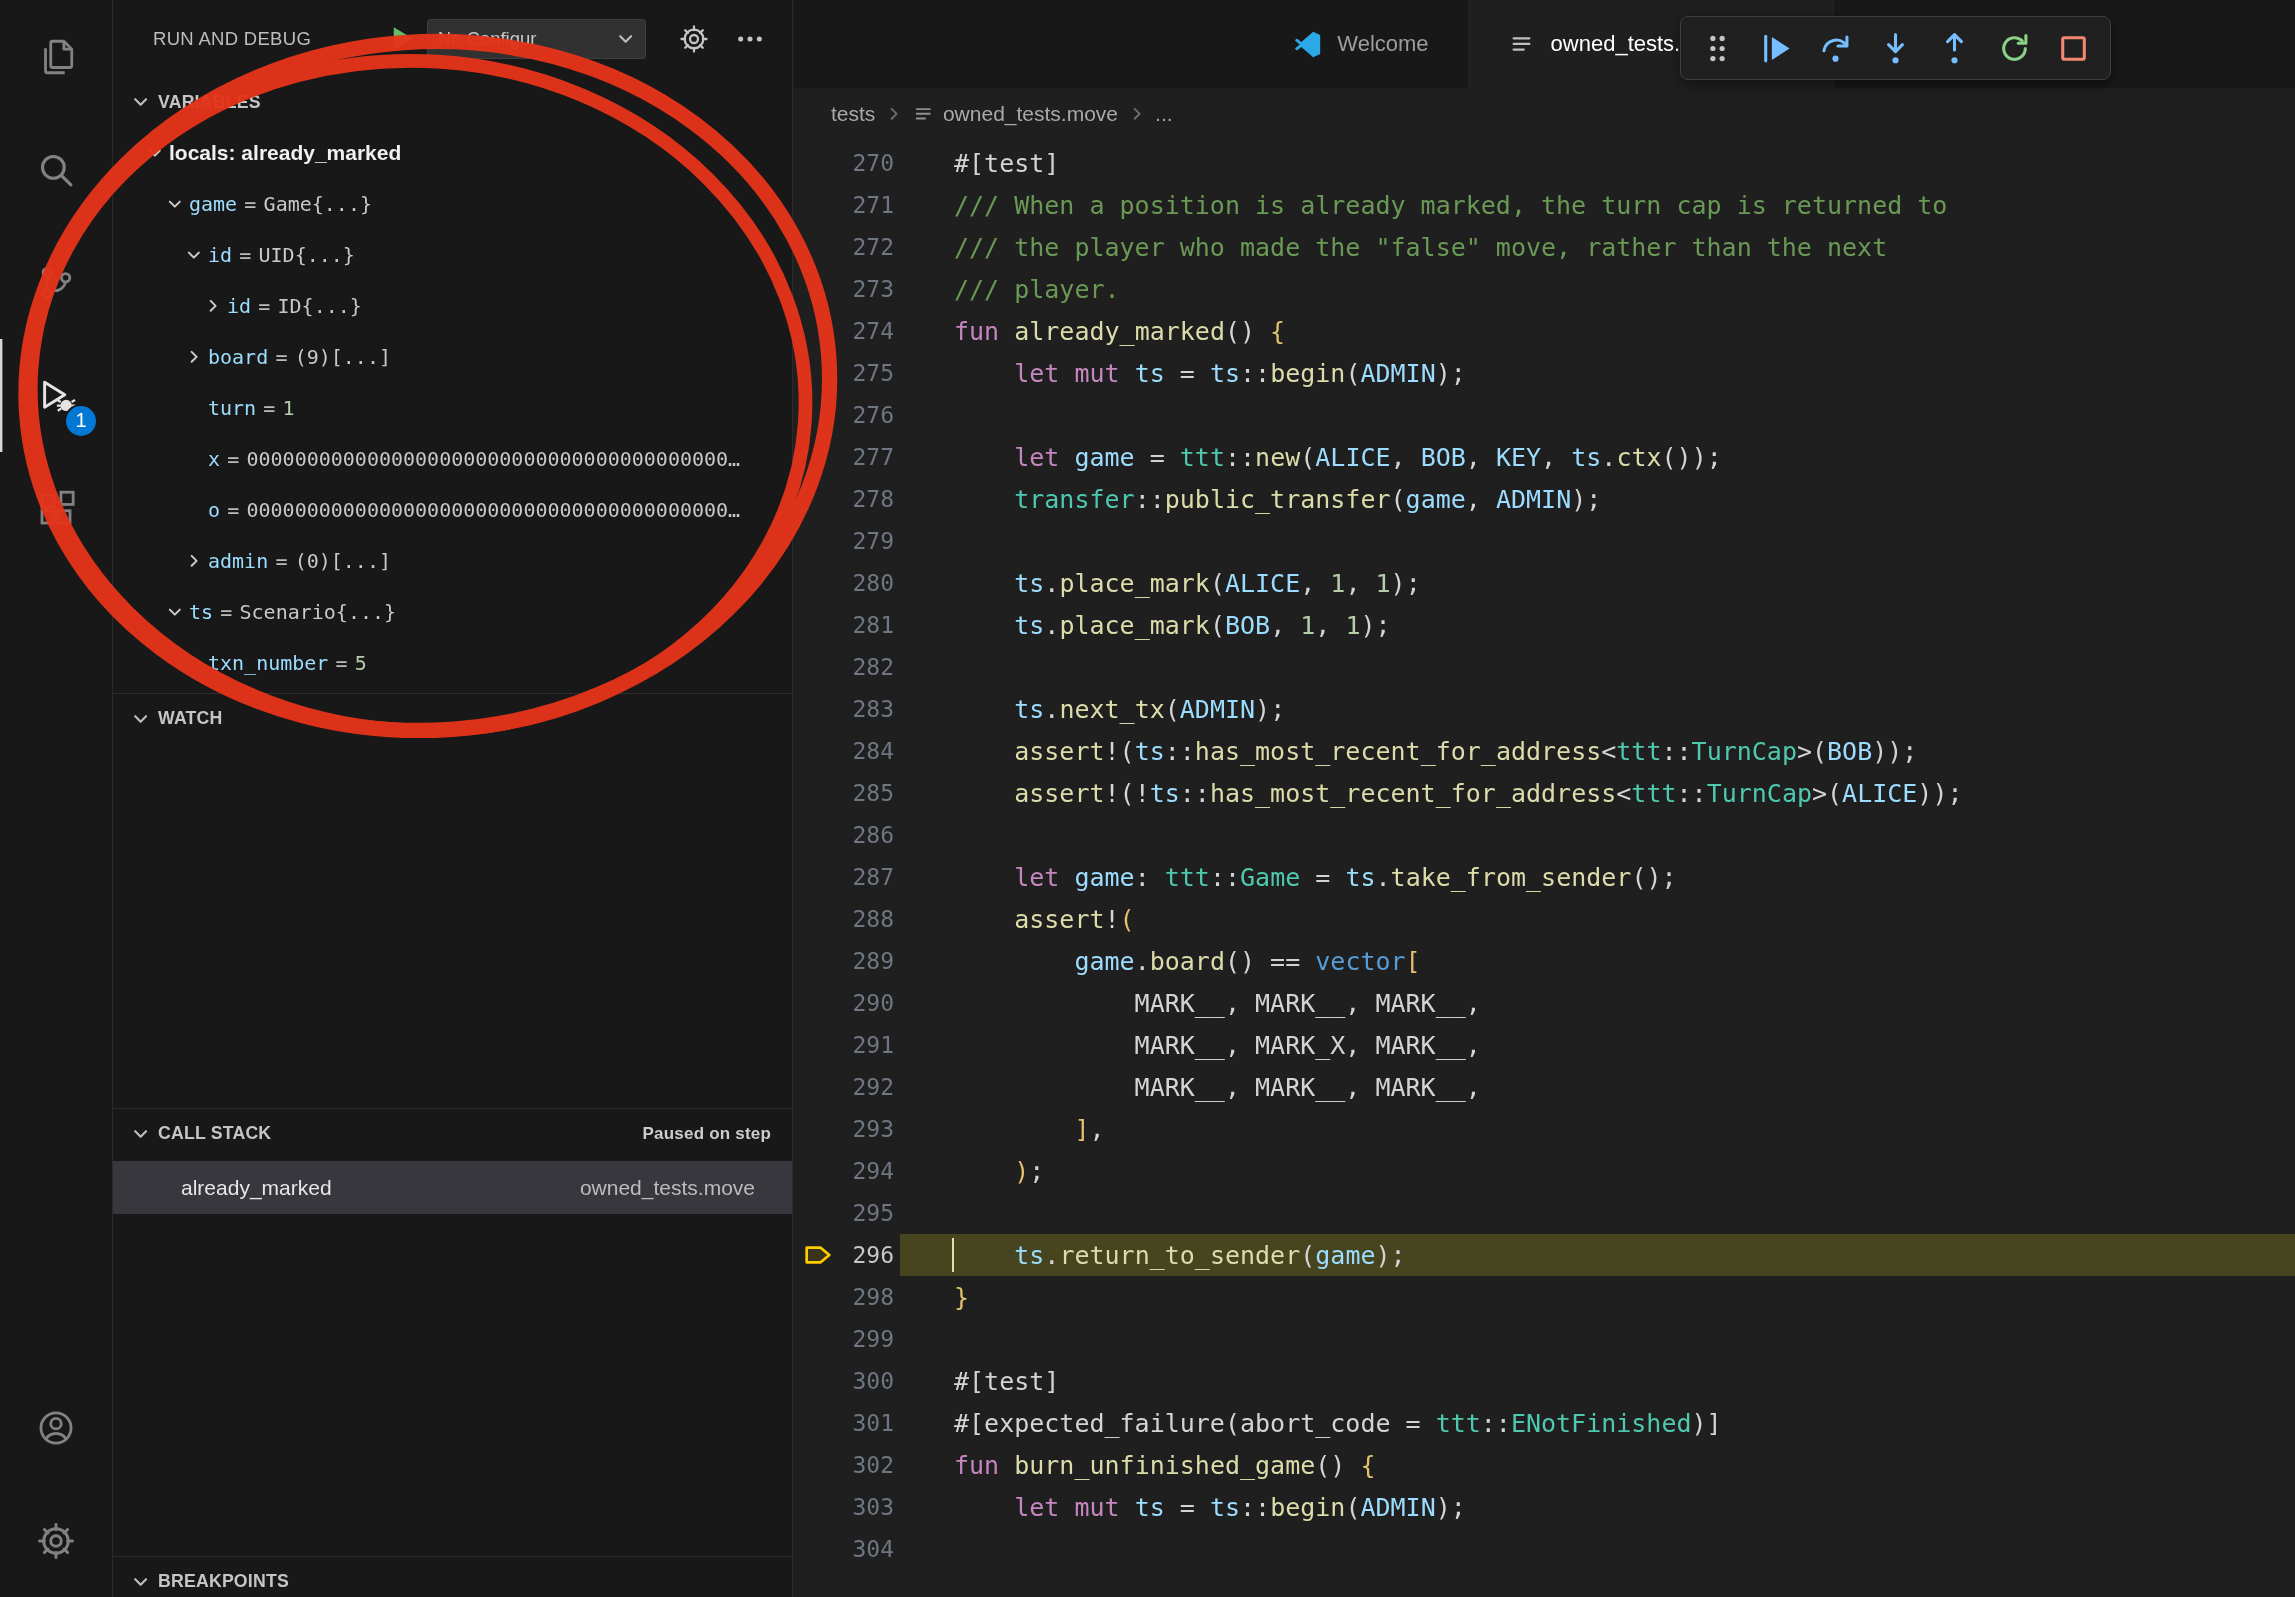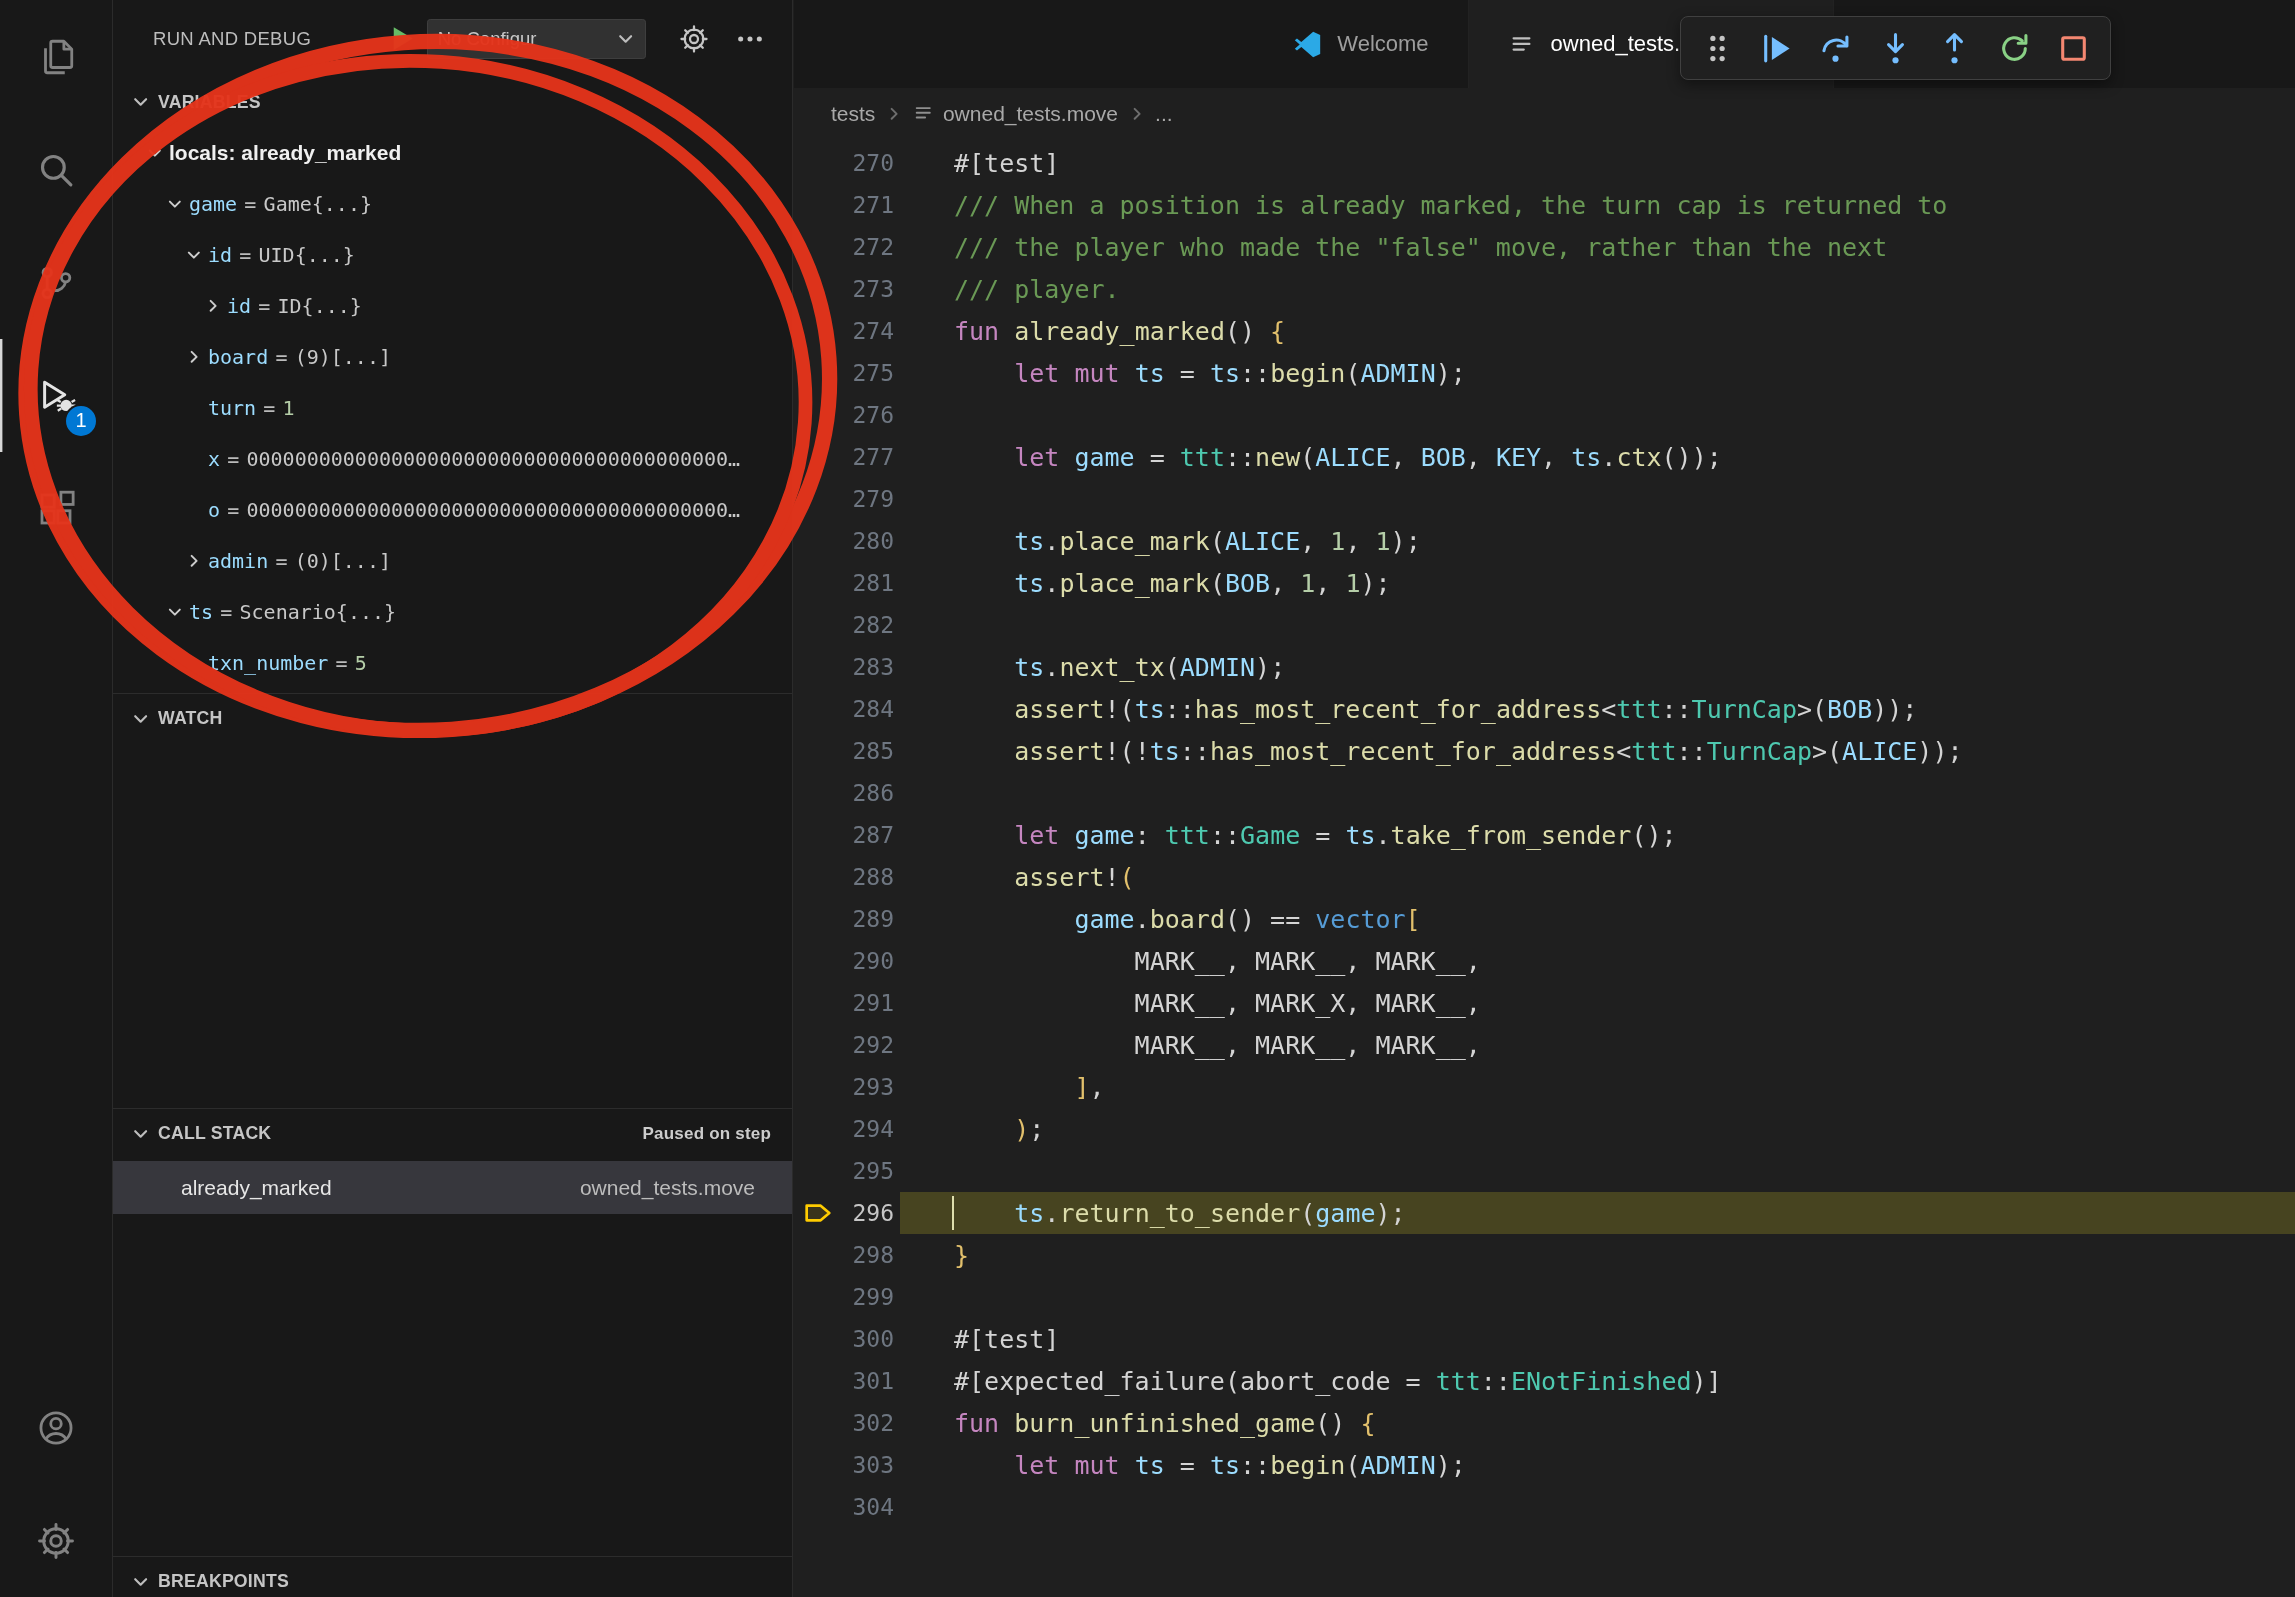--- a/index.html
+++ b/index.html
@@ -89,21 +89,21 @@
   .dt-btn .icon { display:inline-flex; }
   .dt-btn svg { width:37px; height:37px; }
   .c-blue { color:var(--debug-blue,#75beff); }
   .c-green { color:var(--debug-green,#89d185); }
   .c-red { color:var(--debug-red,#f48771); }
   .c-gray { color:#c5c5c5; }
 
   .breadcrumbs { position:absolute; top:88px; left:0; right:0; height:51px; background:#1f1f1f;
                  display:flex; align-items:center; padding-left:37px; gap:9.7px;
                  font-size:21px; color:#a9a9a9; }
-  .crumb { display:inline-flex; align-items:flex-start; gap:8px; }
+  .crumb { display:inline-flex; align-items:flex-end; gap:8px; }
   .crumb .icon { display:inline-flex; color:#8f8f8f; }
   .crumb .icon svg { width:22.5px; height:22.5px; }
   .crumb-sep { display:inline-flex; color:#6e6e6e; }
   .crumb-sep svg { width:17.7px; height:17.7px; }
 
   .code-area { position:absolute; top:142px; left:0; right:0; }
   .code-line { position:relative; height:42px; display:flex; align-items:center;
                font-family:"DejaVu Sans Mono",monospace; font-size:25px; }
   .ln-icon { width:47px; flex:0 0 47px; display:flex; justify-content:center; z-index:1; }
   .ln-icon svg { width:32px; height:32px; }
@@ -519,20 +519,25 @@
           <span class="ln-num">276</span>
           <span class="ln-text"></span>
         </div>
         <div class="code-line">
           <span class="ln-icon"></span>
           <span class="ln-num">277</span>
           <span class="ln-text"><span class="tk-pn">    </span><span class="tk-kw">let</span><span class="tk-pn"> </span><span class="tk-vr">game</span><span class="tk-pn"> = </span><span class="tk-md">ttt</span><span class="tk-pn">::</span><span class="tk-fn">new</span><span class="tk-pn">(</span><span class="tk-vr">ALICE</span><span class="tk-pn">, </span><span class="tk-vr">BOB</span><span class="tk-pn">, </span><span class="tk-vr">KEY</span><span class="tk-pn">, </span><span class="tk-vr">ts</span><span class="tk-pn">.</span><span class="tk-fn">ctx</span><span class="tk-pn">());</span></span>
         </div>
         <div class="code-line">
           <span class="ln-icon"></span>
+          <span class="ln-num">278</span>
+          <span class="ln-text"><span class="tk-pn">    </span><span class="tk-md">transfer</span><span class="tk-pn">::</span><span class="tk-fn">public_transfer</span><span class="tk-pn">(</span><span class="tk-vr">game</span><span class="tk-pn">, </span><span class="tk-vr">ADMIN</span><span class="tk-pn">);</span></span>
+        </div>
+        <div class="code-line">
+          <span class="ln-icon"></span>
           <span class="ln-num">279</span>
           <span class="ln-text"></span>
         </div>
         <div class="code-line">
           <span class="ln-icon"></span>
           <span class="ln-num">280</span>
           <span class="ln-text"><span class="tk-pn">    </span><span class="tk-vr">ts</span><span class="tk-pn">.</span><span class="tk-fn">place_mark</span><span class="tk-pn">(</span><span class="tk-vr">ALICE</span><span class="tk-pn">, </span><span class="tk-nm">1</span><span class="tk-pn">, </span><span class="tk-nm">1</span><span class="tk-pn">);</span></span>
         </div>
         <div class="code-line">
           <span class="ln-icon"></span>

